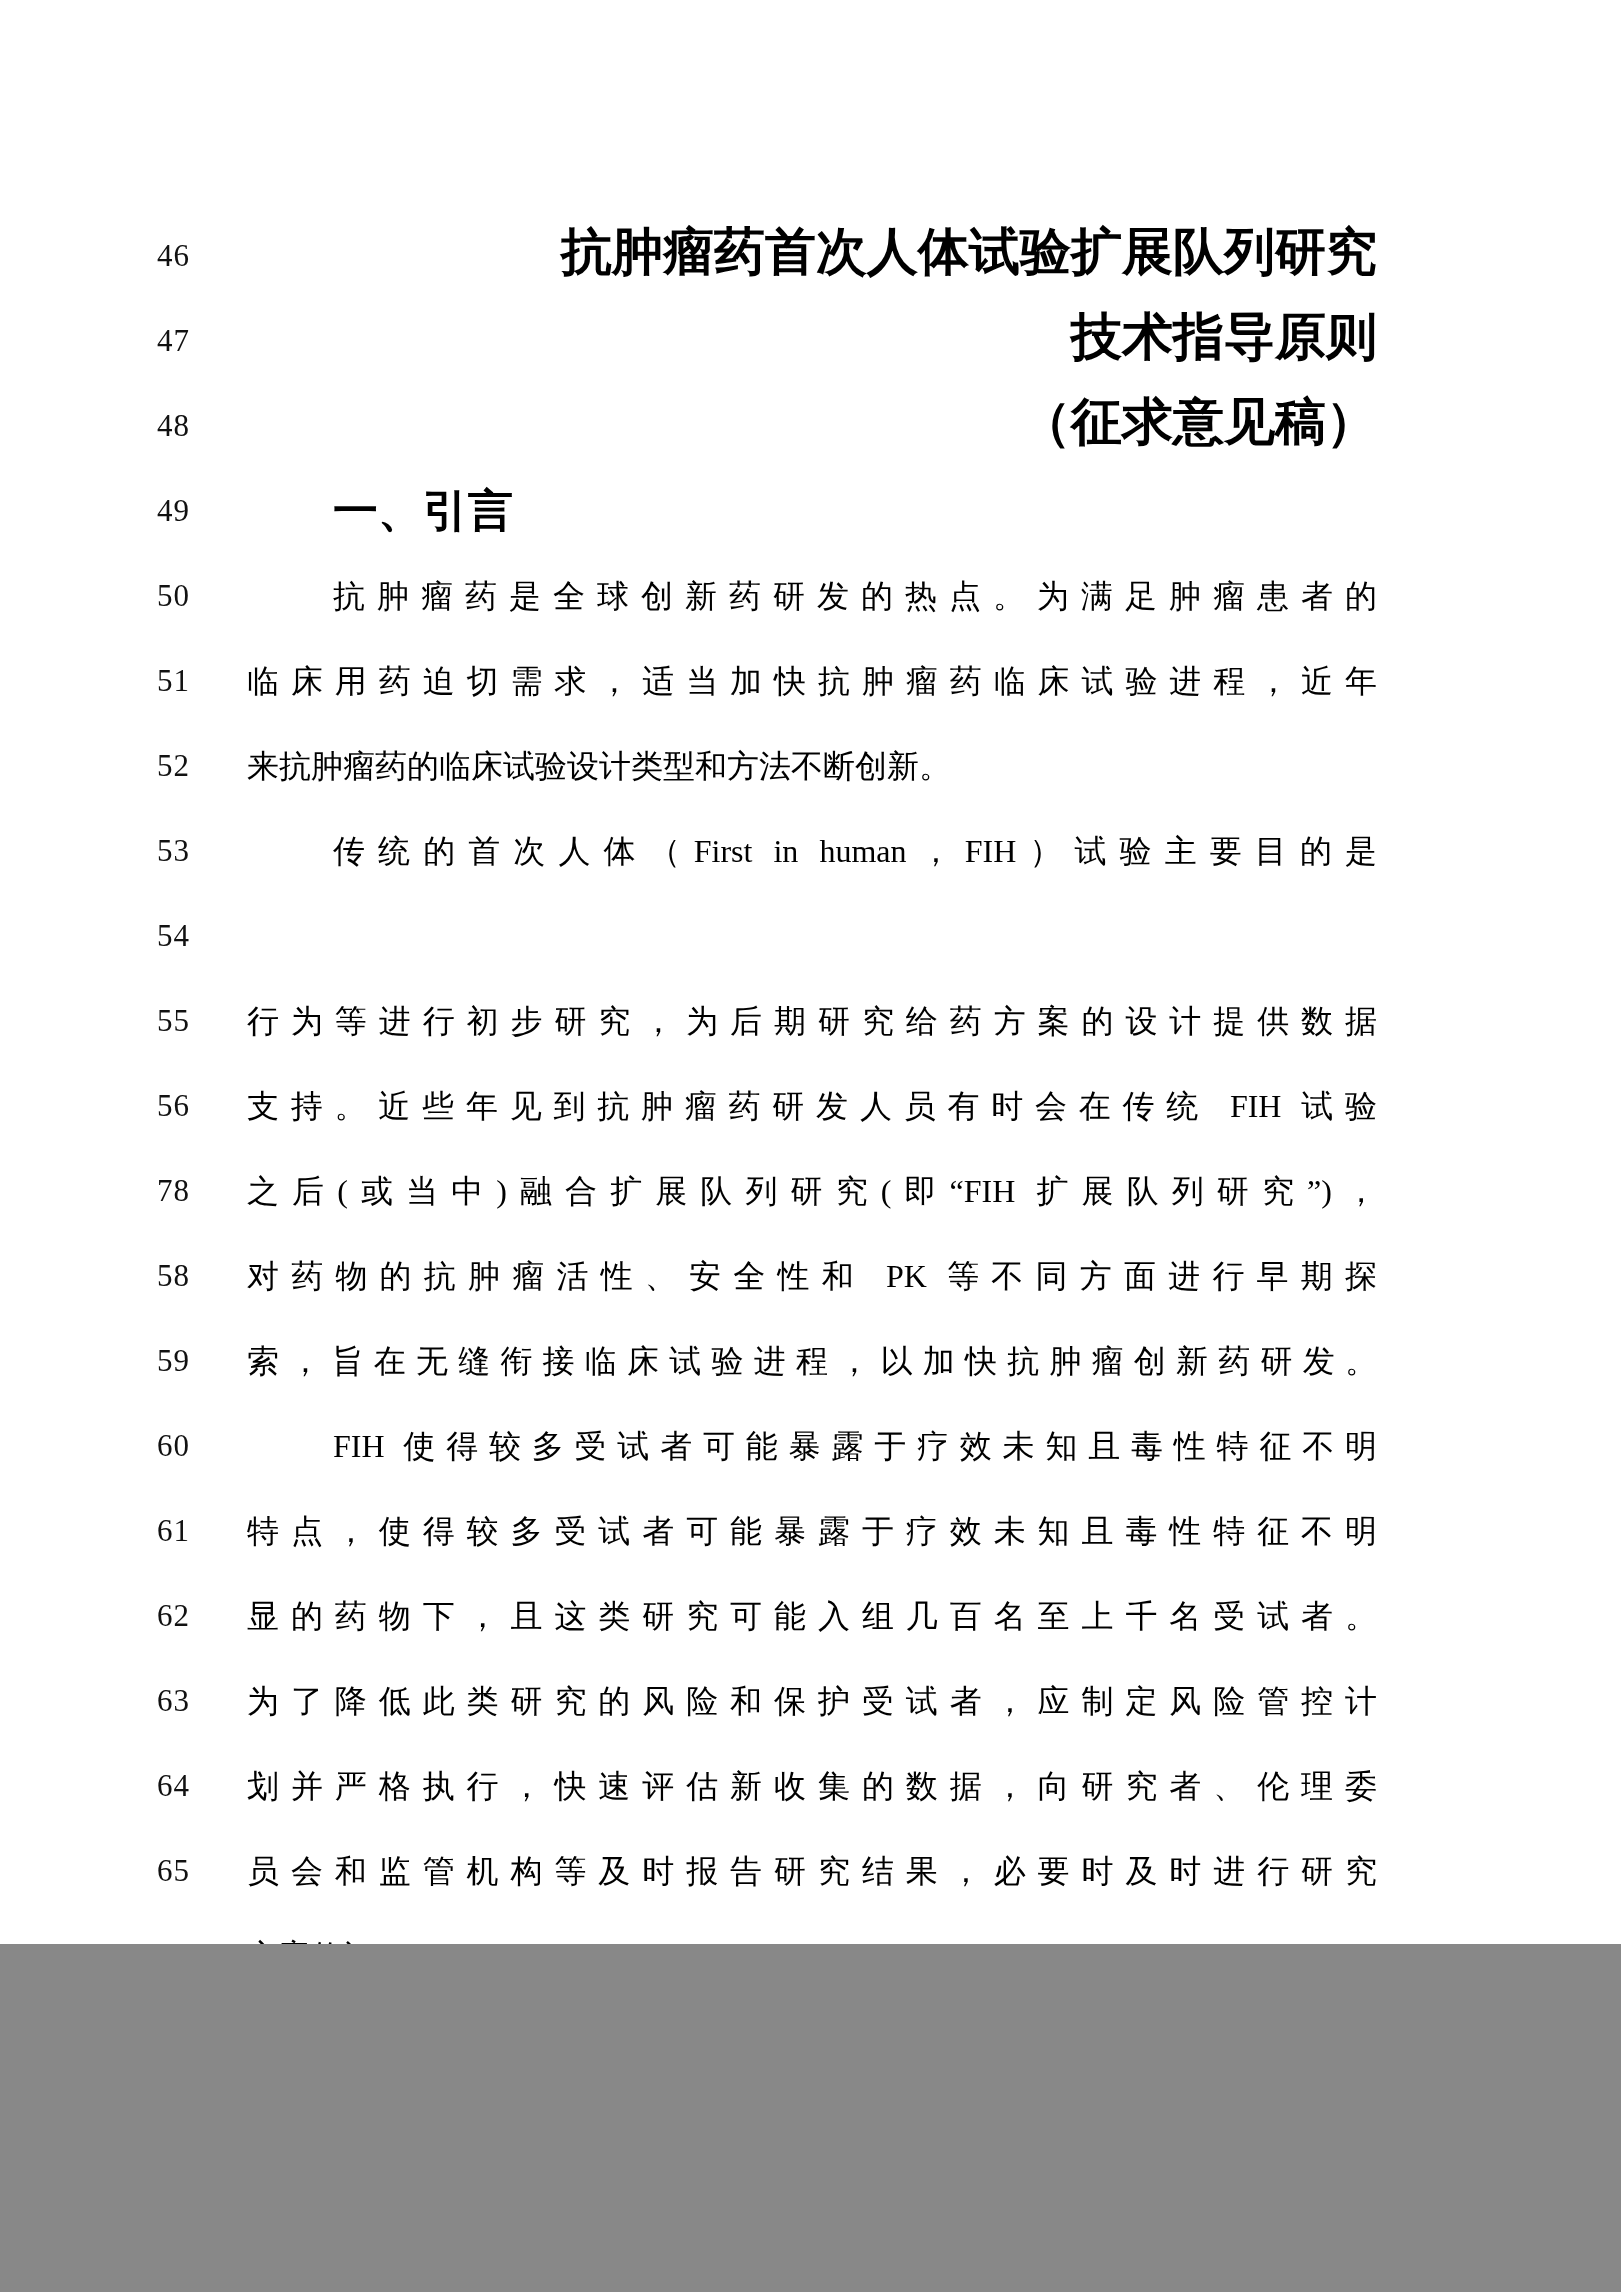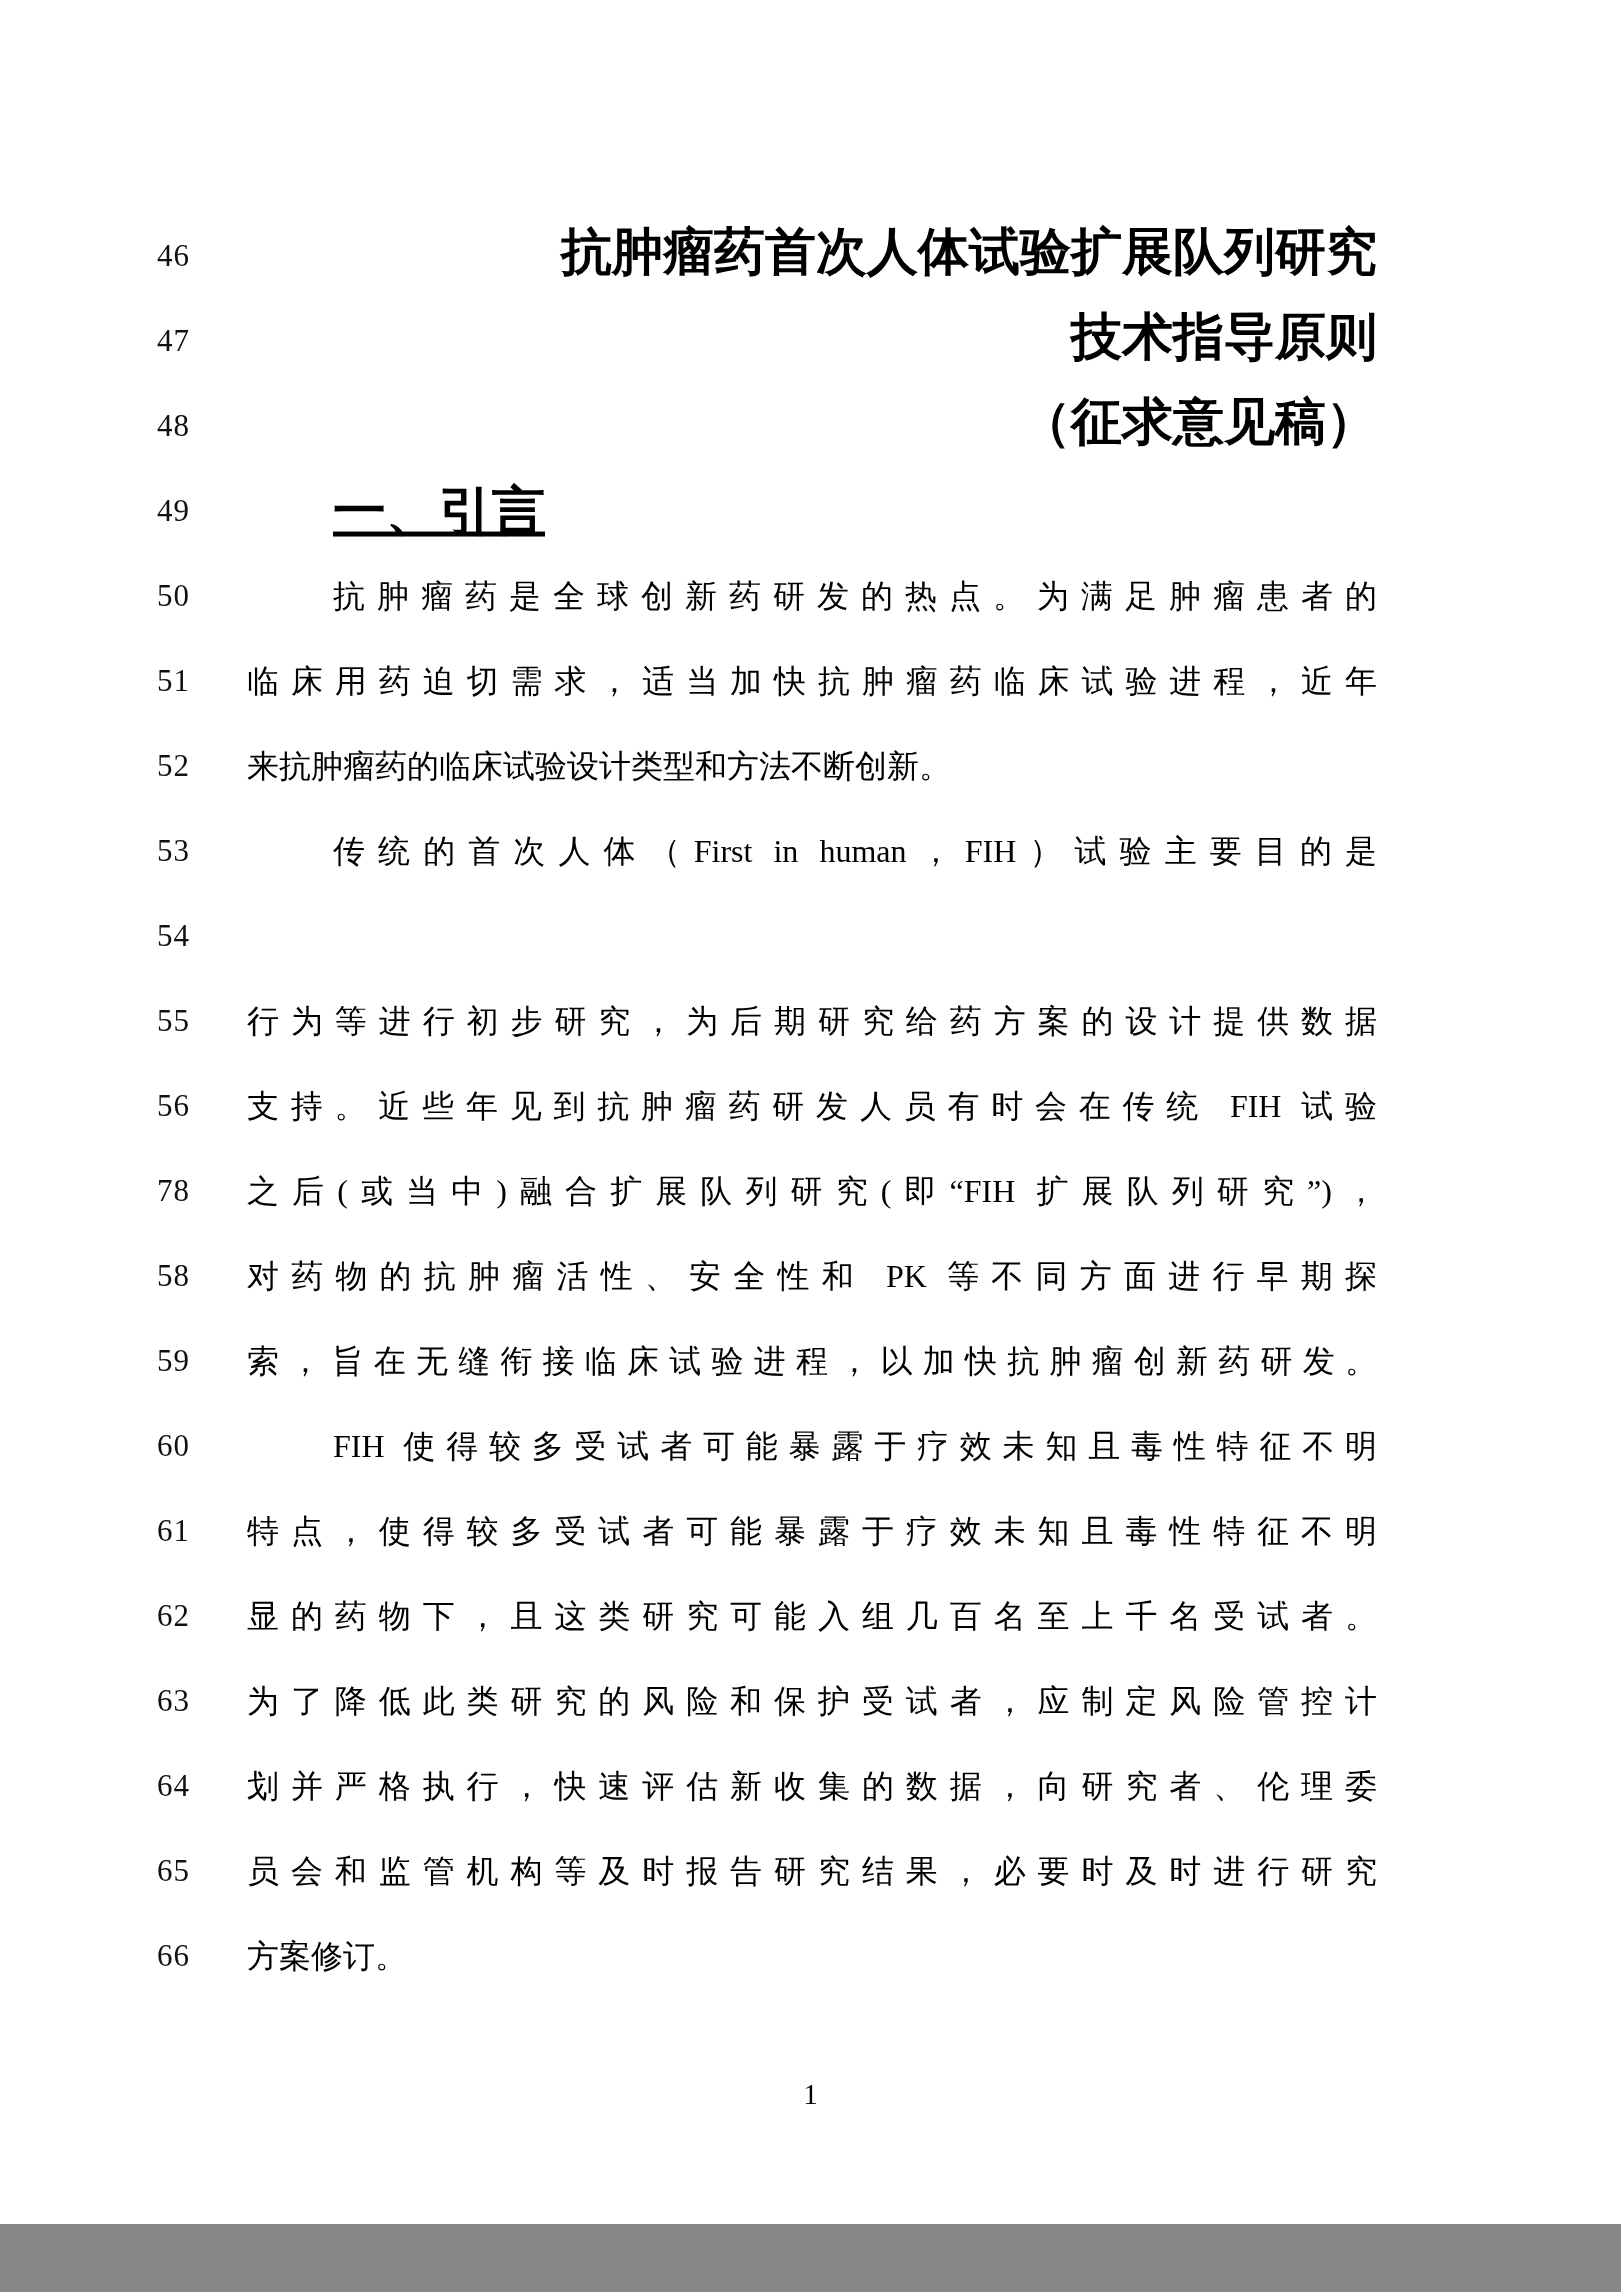--- a/index.html
+++ b/index.html
@@ -1,18 +1,18 @@
 <!DOCTYPE html>
 <html><head>
 <meta charset="utf-8">
 <style>
   html,body{margin:0;padding:0;background:#888;}
   .page{
     position:relative;
-    width:1621px;height:2224px;
+    width:1621px;height:1944px;
     background:#ffffff;
     overflow:hidden;
     font-family:"Liberation Serif","DejaVu Serif",serif;
     color:#000000;
   }
   .doc{position:absolute;left:0;top:213px;width:100%;}
   .line{position:relative;height:85px;overflow:hidden;}
   .num{
     position:absolute;left:157px;top:50%;transform:translateY(-50%);
     width:59px;
@@ -22,23 +22,23 @@
   .txt{
     position:absolute;left:247px;top:50%;transform:translateY(-50%);
     width:1130px;
     line-height:1.15;
   }
   .t-title{
     font-size:51px;font-weight:bold;text-align:right;
     font-family:Liberation Mono, monospace;
   }
   .t-heading{
-    font-size:53px;font-weight:bold;
+    font-size:45px;font-weight:bold;
     font-family:"Liberation Sans","DejaVu Sans",sans-serif;
-    padding-left:86px;box-sizing:border-box;text-decoration:underline;
+    padding-left:86px;box-sizing:border-box;
   }
   .t-body{font-size:32px;}
   .t-body.full{
     text-align:justify;
     text-align-last:justify;
     -moz-text-align-last:justify;
     text-justify:inter-character;
   }
   .t-body.indent{text-indent:86px;}
   .page-number{

